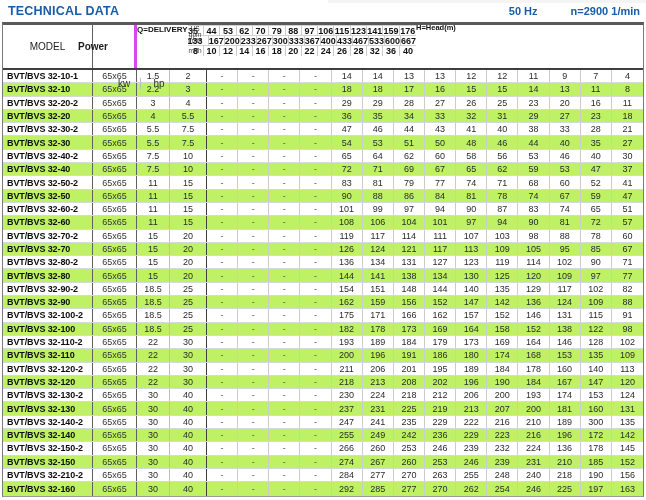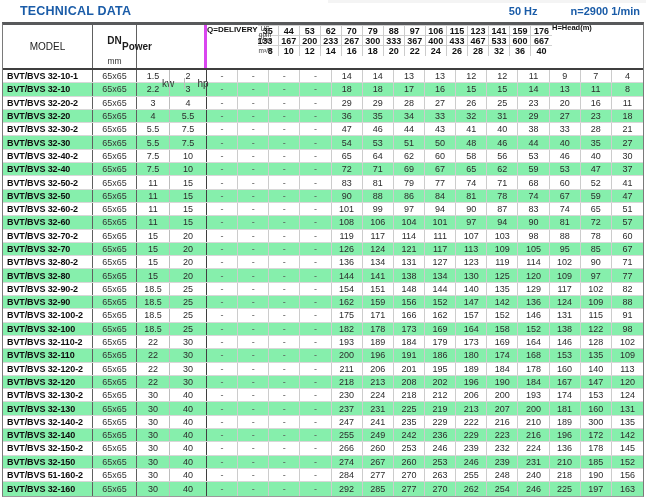--- a/index.html
+++ b/index.html
@@ -5,21 +5,21 @@
   * { margin:0; padding:0; box-sizing:border-box; }
   html,body { background:#fff; }
   .page {
     position:relative; width:646px; height:500px; background:#ffffff;
     font-family:"Liberation Sans", sans-serif; overflow:hidden;
   }
   .top-strip { position:absolute; top:0; right:0; width:318px; height:3px; background:#f4f4f4; }
   .titlebar { position:relative; height:22px; }
   .page-title {
     position:absolute; left:8px; top:4px; font-size:12.5px; font-weight:bold;
-    color:#1a5ca8; letter-spacing:0.2px;margin-left:12px;
+    color:#1a5ca8; letter-spacing:0.2px;
   }
   .spec { position:absolute; right:6px; top:5px; font-size:11px; font-weight:bold; color:#1a5ca8; }
   .spec span { margin-left:30px; }
   .tablewrap {
     position:absolute; left:2px; right:2px; top:22px;
     border-top:3px solid #58595b; border-left:1px solid #7a7a7a;
     border-right:1px solid #7a7a7a; border-bottom:1px solid #9a9a9a;
     background:#fff;
   }
   
@@ -49,21 +49,21 @@
     color:#3a3a3a; text-align:center; white-space:normal;
   }
   .head-lab { height:6px; line-height:5px; text-align:center; font-size:7.5px; font-weight:bold; color:#111; overflow:visible; }
   
   .tbody { }
   .trow {
     display:grid; grid-template-columns:90px 44px 33px 37px repeat(14,1fr);
     height:13.31px; border-bottom:1px solid #d8d8d8;
   }
   .trow:last-child { border-bottom:none; }
-  .trow.stripe { background:#86efac; }
+  .trow.stripe { background:#bef264; }
   .cell { display:flex; align-items:center; justify-content:center; font-size:9px; color:#2b2b2b; }
   .cell.model { justify-content:flex-start; padding-left:4px; font-weight:bold; color:#0d0d0d; border-right:1px solid #606060; font-size:9px; letter-spacing:-0.1px; }
   .cell.dn { border-right:1px solid #606060; color:#333; }
   .cell.kw { border-right:1px solid #bdbdbd; }
   .cell.hp { border-right:1px solid #3f3f3f; }
   .cell.head { border-right:1px solid #cccccc; }
   .cell.head.last { border-right:none; }
   .cell.dash { color:#555; }
 </style>
 </head>
@@ -77,24 +77,20 @@
     <div class="spec">
       <span style="margin-left:16px">50 Hz</span>
       <span>n=2900 1/min</span>
     </div>
   </div>
 
   <div class="tablewrap">
 
     <div class="thead">
       <div class="hcell h-model">MODEL</div>
-      <div class="hcell h-dn">
-        <div class="lab">DN</div>
-        <div class="unit">mm</div>
-      </div>
       <div class="hcell h-power">
         <div class="lab">Power</div>
         <div class="units">
           <div>kw</div>
           <div>hp</div>
         </div>
       </div>
       <div class="h-delivery">
         <div class="q-title">Q=DELIVERY</div>
         <div id="unit-rows">
@@ -755,21 +751,21 @@
           <div class="cell head">260</div>
           <div class="cell head">253</div>
           <div class="cell head">246</div>
           <div class="cell head">239</div>
           <div class="cell head">231</div>
           <div class="cell head">210</div>
           <div class="cell head">185</div>
           <div class="cell head last">152</div>
         </div>
         <div class="trow">
-          <div class="cell model">BVT/BVS 51-160-2</div>
+          <div class="cell model">BVT/BVS 32-210-2</div>
           <div class="cell dn">65x65</div>
           <div class="cell kw">30</div>
           <div class="cell hp">40</div>
           <div class="cell head dash">-</div>
           <div class="cell head dash">-</div>
           <div class="cell head dash">-</div>
           <div class="cell head dash">-</div>
           <div class="cell head">284</div>
           <div class="cell head">277</div>
           <div class="cell head">270</div>

